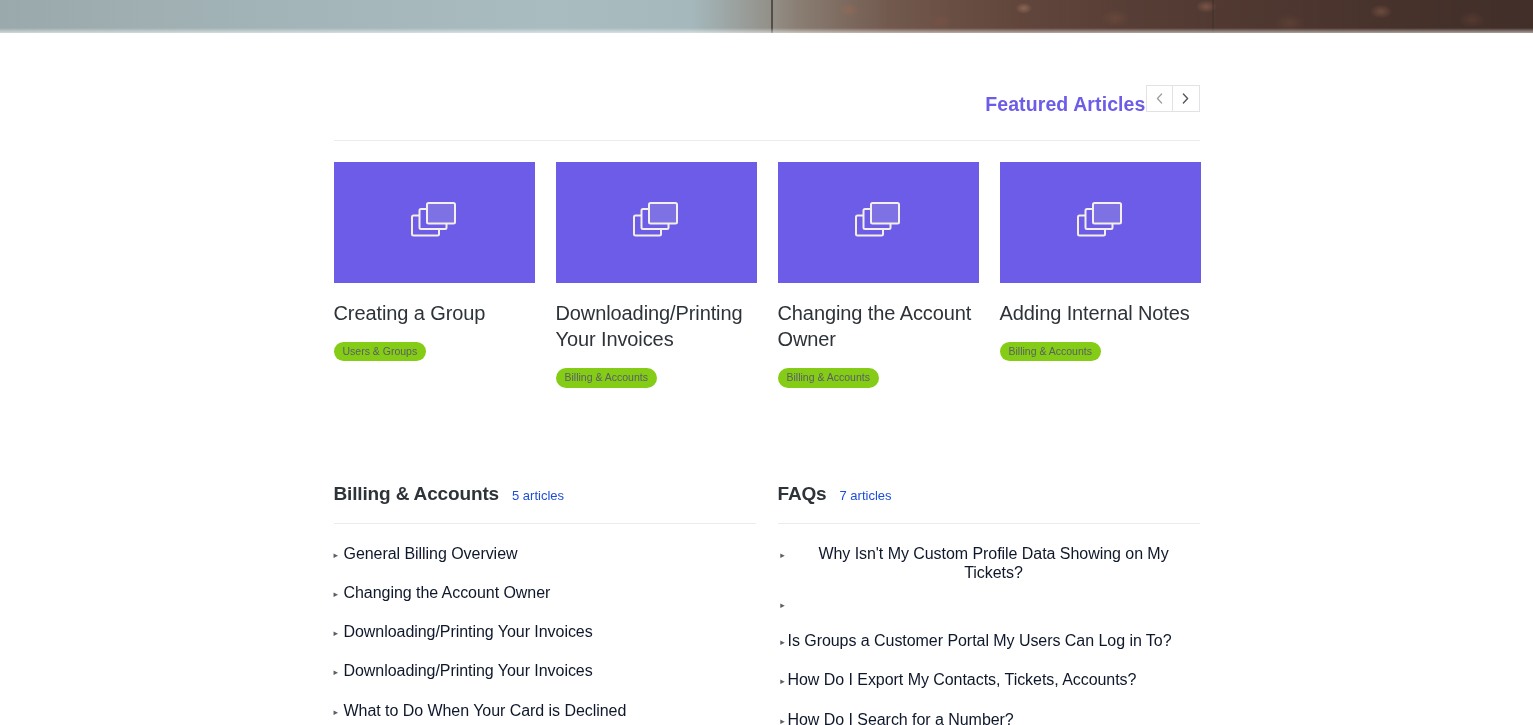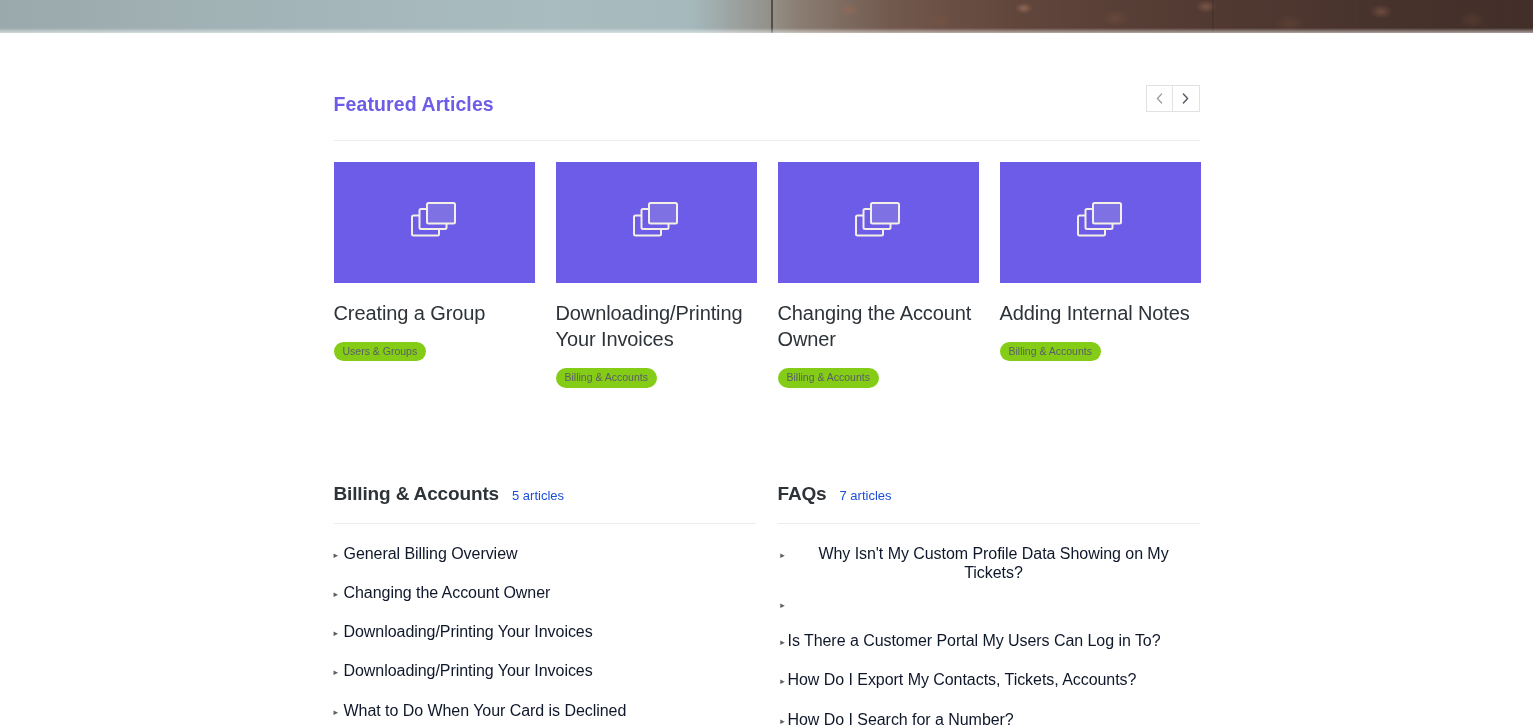--- a/index.html
+++ b/index.html
@@ -75,21 +75,21 @@
     width: 866px;
     margin: 0 auto;
     padding-left: 0;
   }
 
   
   .featured-head {
     position: relative;
     display: flex;
     align-items: flex-start;
-    justify-content: space-between;
+    justify-content: flex-end;
     padding-top: 58px;
   }
   .featured-title {
     font-size: 19.5px;
     font-weight: bold;
     color: #6c5ce7;
     letter-spacing: .1px;
     line-height: 1;
     padding-top: 4px;
   }
@@ -362,21 +362,21 @@
         <ul class="article-list">
           <li class="article-item">
             <span class="bullet">▸</span>
             <span class="article-link">Why Isn't My Custom Profile Data Showing on My Tickets?</span>
           </li>
           <li class="article-item">
             <span class="bullet">▸</span>
           </li>
           <li class="article-item">
             <span class="bullet">▸</span>
-            <span class="article-link">Is There a Customer Portal My Users Can Log in To?</span>
+            <span class="article-link">Is Groups a Customer Portal My Users Can Log in To?</span>
           </li>
           <li class="article-item">
             <span class="bullet">▸</span>
             <span class="article-link">How Do I Export My Contacts, Tickets, Accounts?</span>
           </li>
           <li class="article-item">
             <span class="bullet">▸</span>
             <span class="article-link">How Do I Search for a Number?</span>
           </li>
         </ul>

